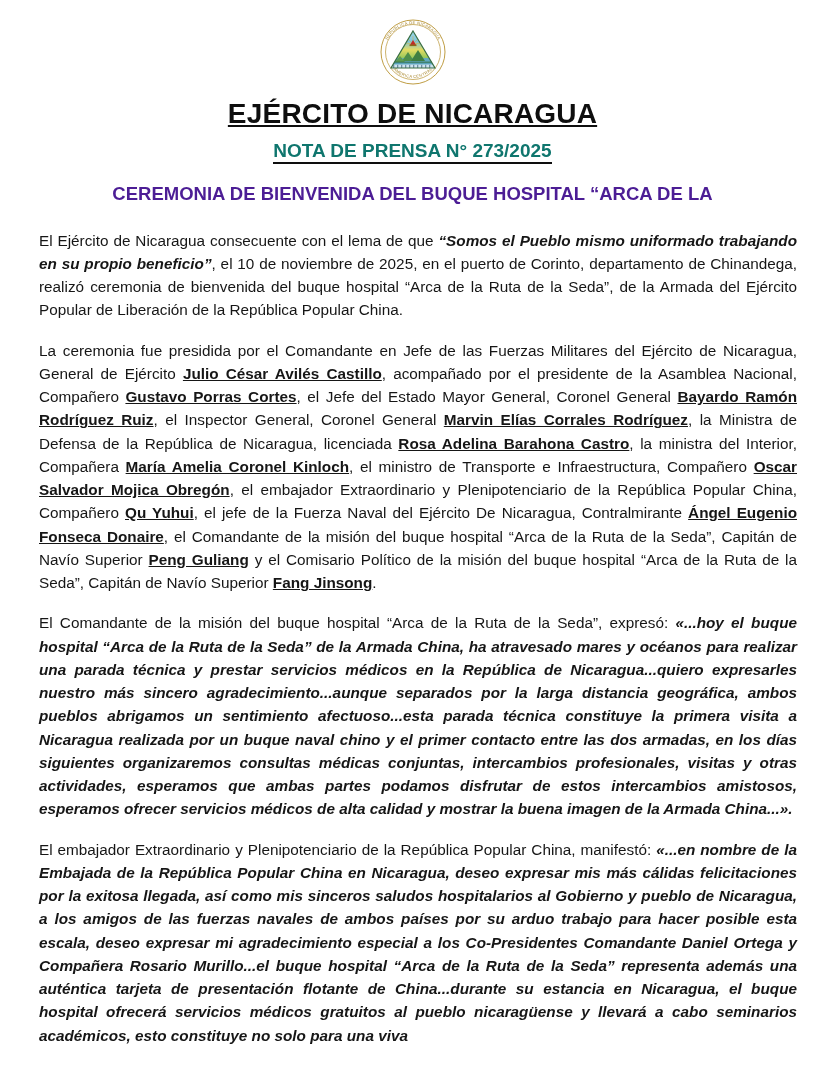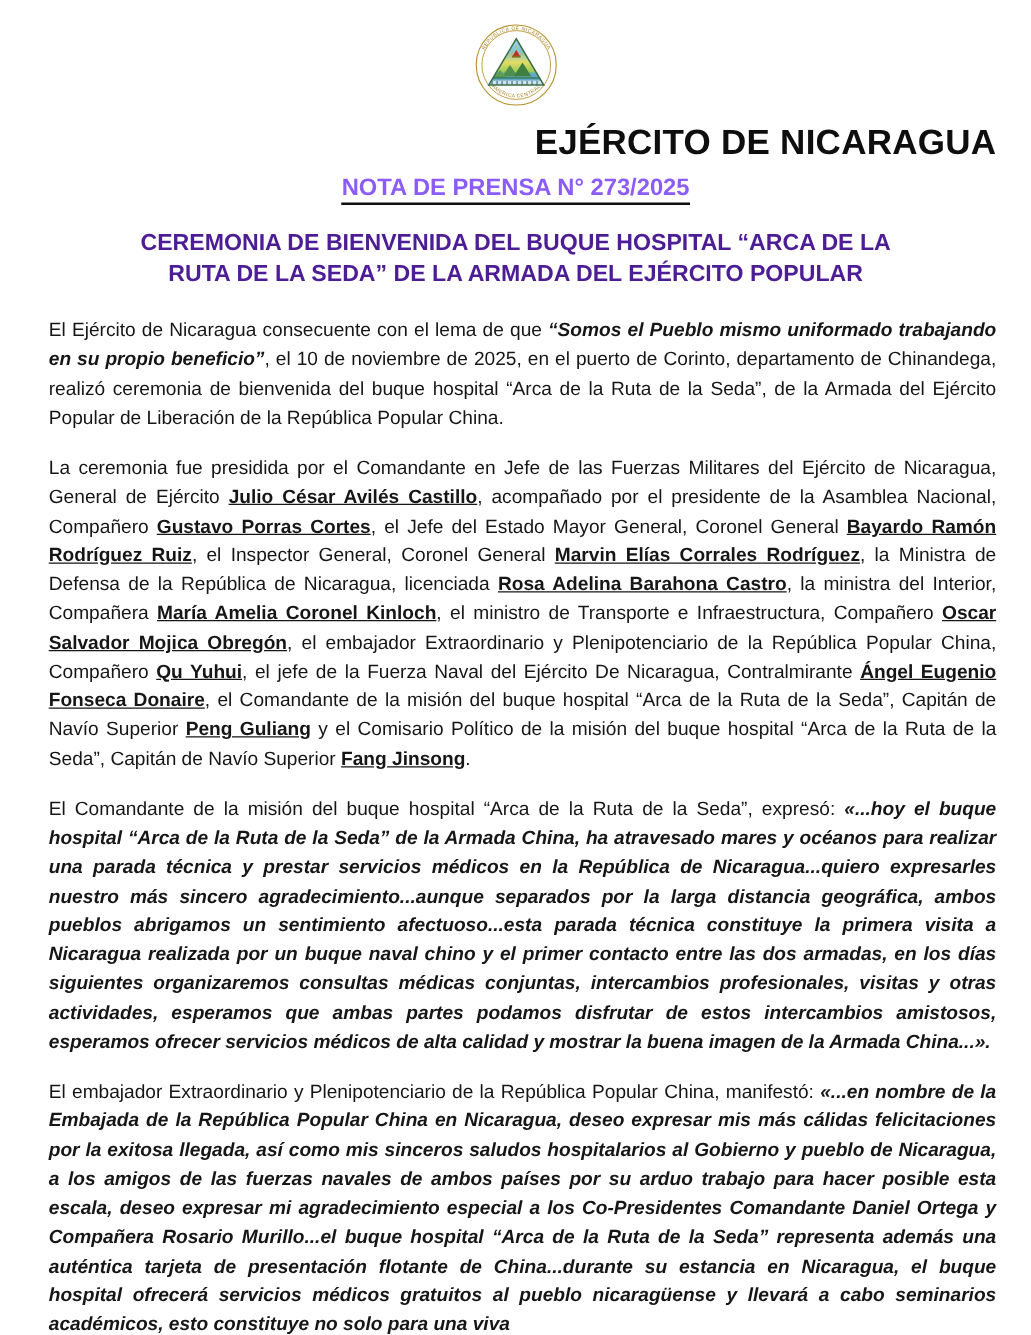--- a/index.html
+++ b/index.html
@@ -31,33 +31,34 @@
   }
   .emblem {
     position: relative;
     width: 76px;
     height: 76px;
   }
   .emblem svg { display: block; }
 
   
   .org-title {
-    text-align: right;
+    text-align: center;
     font-size: 28px;
     font-weight: bold;
     letter-spacing: 0.2px;
     margin: 8px 0 0 0;
     color: #0e0e0e;
+    text-decoration: underline;
   }
   .press-note {
     text-align: center;
     font-size: 19px;
     font-weight: bold;
     margin: 10px 0 0 0;
-    color: #8b5cf6;
+    color: #0f766e;
   }
   .press-note span {
     border-bottom: 2px solid #0e0e0e;
     padding-bottom: 1px;
   }
   .subject {
     text-align: center;
     font-size: 18.5px;
     font-weight: bold;
     line-height: 1.33;
@@ -155,21 +156,20 @@
       </svg>
     </div>
   </div>
 
   <h1 class="org-title">EJÉRCITO DE NICARAGUA</h1>
 
   <div class="press-note"><span>NOTA DE PRENSA N° 273/2025</span></div>
 
   <div class="subject">
     <div>CEREMONIA DE BIENVENIDA DEL BUQUE HOSPITAL “ARCA DE LA</div>
-    <div>RUTA DE LA SEDA” DE LA ARMADA DEL EJÉRCITO POPULAR</div>
   </div>
 
   <div class="body-text">
 
     <p class="para"><span>El Ejército de Nicaragua consecuente con el lema de que </span><span class="bi">“Somos el Pueblo mismo uniformado trabajando en su propio beneficio”</span><span>, el 10 de noviembre de 2025, en el puerto de Corinto, departamento de Chinandega, realizó ceremonia de bienvenida del buque hospital “Arca de la Ruta de la Seda”, de la Armada del Ejército Popular de Liberación de la República Popular China.</span></p>
 
     <p class="para"><span>La ceremonia fue presidida por el Comandante en Jefe de las Fuerzas Militares del Ejército de Nicaragua, General de Ejército </span><span class="b">Julio César Avilés Castillo</span><span>, acompañado por el presidente de la Asamblea Nacional, Compañero </span><span class="b">Gustavo Porras Cortes</span><span>, el Jefe del Estado Mayor General, Coronel General </span><span class="b">Bayardo Ramón Rodríguez Ruiz</span><span>, el Inspector General, Coronel General </span><span class="b">Marvin Elías Corrales Rodríguez</span><span>, la Ministra de Defensa de la República de Nicaragua, licenciada </span><span class="b">Rosa Adelina Barahona Castro</span><span>, la ministra del Interior, Compañera </span><span class="b">María Amelia Coronel Kinloch</span><span>, el ministro de Transporte e Infraestructura, Compañero </span><span class="b">Oscar Salvador Mojica Obregón</span><span>, el embajador Extraordinario y Plenipotenciario de la República Popular China, Compañero </span><span class="b">Qu Yuhui</span><span>, el jefe de la Fuerza Naval del Ejército De Nicaragua, Contralmirante </span><span class="b">Ángel Eugenio Fonseca Donaire</span><span>, el Comandante de la misión del buque hospital “Arca de la Ruta de la Seda”, Capitán de Navío Superior </span><span class="b">Peng Guliang</span><span> y el Comisario Político de la misión del buque hospital “Arca de la Ruta de la Seda”, Capitán de Navío Superior </span><span class="b">Fang Jinsong</span><span>.</span></p>
 
     <p class="para"><span>El Comandante de la misión del buque hospital “Arca de la Ruta de la Seda”, expresó: </span><span class="bi">«...hoy el buque hospital “Arca de la Ruta de la Seda” de la Armada China, ha atravesado mares y océanos para realizar una parada técnica y prestar servicios médicos en la República de Nicaragua...quiero expresarles nuestro más sincero agradecimiento...aunque separados por la larga distancia geográfica, ambos pueblos abrigamos un sentimiento afectuoso...esta parada técnica constituye la primera visita a Nicaragua realizada por un buque naval chino y el primer contacto entre las dos armadas, en los días siguientes organizaremos consultas médicas conjuntas, intercambios profesionales, visitas y otras actividades, esperamos que ambas partes podamos disfrutar de estos intercambios amistosos, esperamos ofrecer servicios médicos de alta calidad y mostrar la buena imagen de la Armada China...».</span></p>
 

